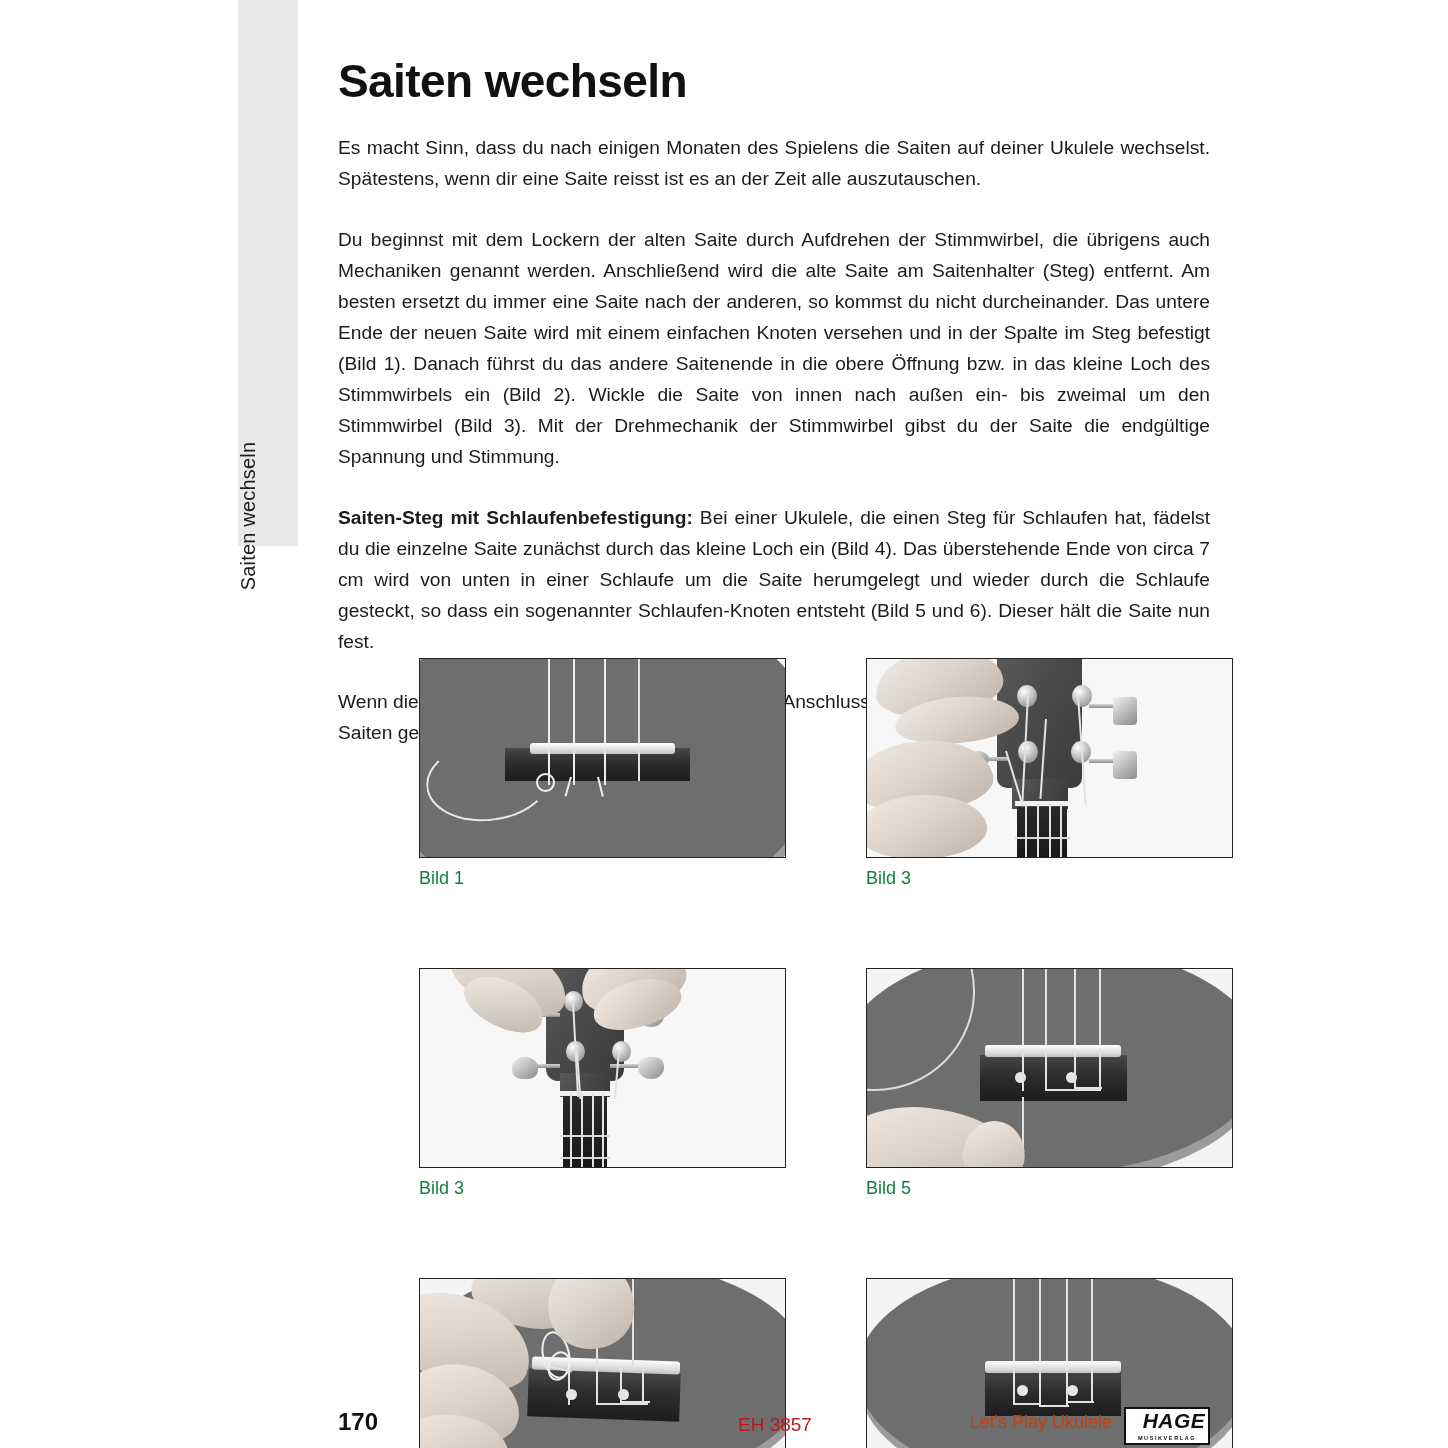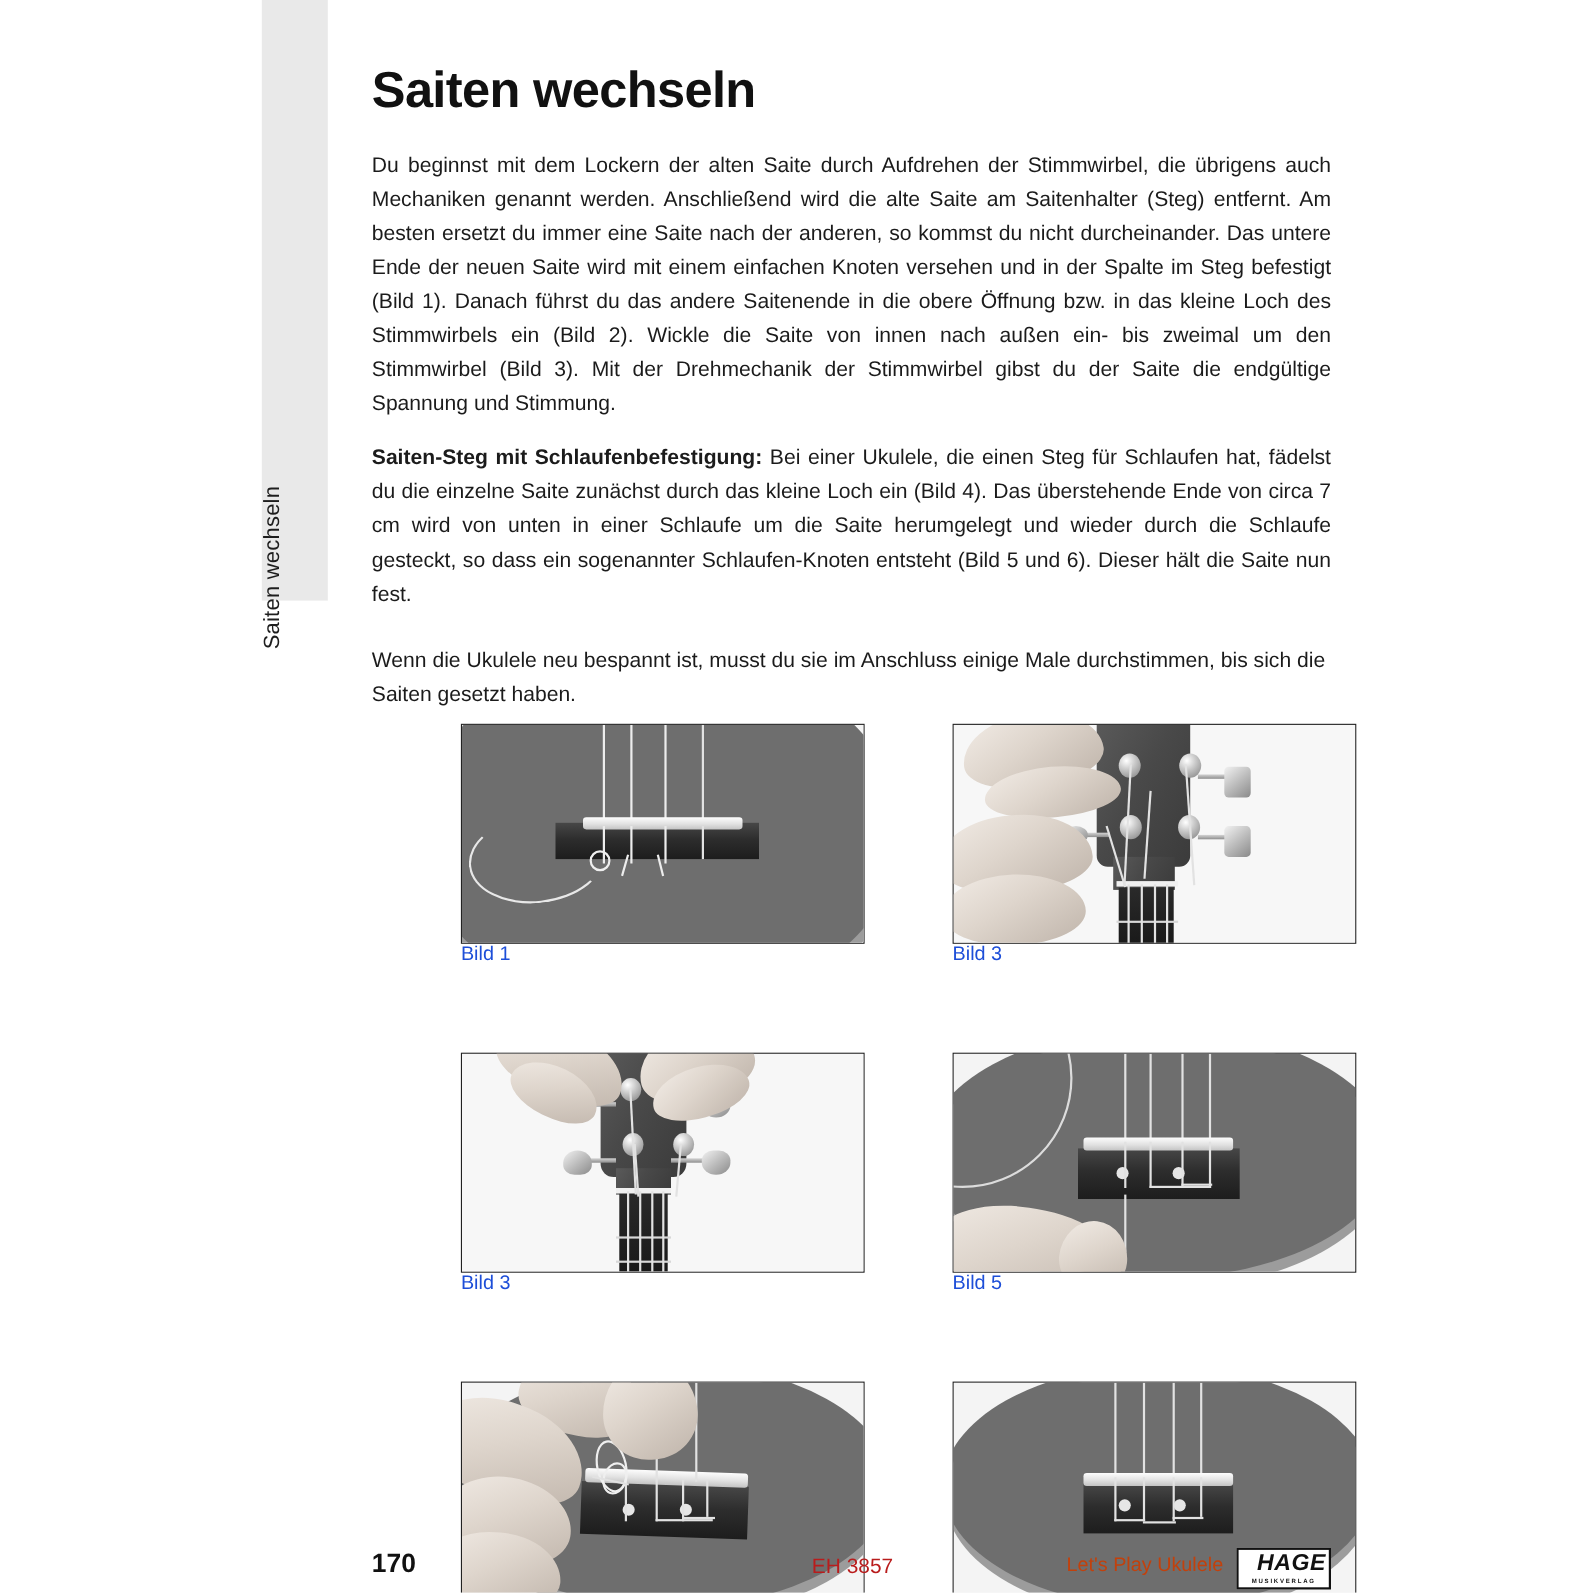--- a/index.html
+++ b/index.html
@@ -66,21 +66,21 @@
     margin: 0;
     font-size: 19.2px;
     line-height: 31px;
     text-align: justify;
     color: #1b1b1b;
   }
   .para.no-justify { text-align: left; }
 
   #para-intro   { margin-top: 27px; }
   #para-main    { margin-top: 30px; }
-  #para-loop    { margin-top: 18px; }
+  #para-loop    { margin-top: 30px; }
   #para-final   { margin-top: 29px; }
 
   .lead-in { font-weight: bold; }
 
   
   #figures {
     position: absolute;
     left: 379px;
     top: 642px;
     width: 782px;
@@ -96,23 +96,23 @@
   }
   .photo {
     position: relative;
     width: 365px;
     height: 198px;
     border: 1px solid #222222;
     overflow: hidden;
     background: #f3f3f3;
   }
   .fig-caption {
-    margin-top: 0;
+    margin-top: 11px;
     font-size: 18px;
-    color: #1d4ed8;
+    color: #15803d;
     line-height: 1.1;
   }
 
   
   .bg-white { position:absolute; inset:0; background:#f4f4f4; }
   .body-top {
     position: absolute;
     border-radius: 50%;
     background: #6e6e6e;
   }
@@ -275,20 +275,21 @@
   <div id="side-tab">
     <div id="side-tab-label">
       <span id="side-tab-label-inner">Saiten wechseln</span>
     </div>
   </div>
 
   <div id="content">
 
     <h1 id="page-title">Saiten wechseln</h1>
 
+    <p class="para" id="para-intro">Es macht Sinn, dass du nach einigen Monaten des Spielens die Saiten auf deiner Ukulele wechselst. Spätestens, wenn dir eine Saite reisst ist es an der Zeit alle auszutauschen.</p>
 
     <p class="para" id="para-main">Du beginnst mit dem Lockern der alten Saite durch Aufdrehen der Stimmwirbel, die übrigens auch Mechaniken genannt werden. Anschließend wird die alte Saite am Saitenhalter (Steg) entfernt. Am besten ersetzt du immer eine Saite nach der anderen, so kommst du nicht durcheinander. Das untere Ende der neuen Saite wird mit einem einfachen Knoten versehen und in der Spalte im Steg befestigt (Bild 1). Danach führst du das andere Saitenende in die obere Öffnung bzw. in das kleine Loch des Stimmwirbels ein (Bild 2). Wickle die Saite von innen nach außen ein- bis zweimal um den Stimmwirbel (Bild 3). Mit der Drehmechanik der Stimmwirbel gibst du der Saite die endgültige Spannung und Stimmung.</p>
 
     <p class="para" id="para-loop"><span class="lead-in">Saiten-Steg mit Schlaufenbefestigung:</span><span> Bei einer Ukulele, die einen Steg für Schlaufen hat, fädelst du die einzelne Saite zunächst durch das kleine Loch ein (Bild 4). Das überstehende Ende von circa 7 cm wird von unten in einer Schlaufe um die Saite herumgelegt und wieder durch die Schlaufe gesteckt, so dass ein sogenannter Schlaufen-Knoten entsteht (Bild 5 und 6). Dieser hält die Saite nun fest.</span></p>
 
     <p class="para no-justify" id="para-final">Wenn die Ukulele neu bespannt ist, musst du sie im Anschluss einige Male durchstimmen, bis sich die Saiten gesetzt haben.</p>
   </div>
 
   <div id="figures">
 

